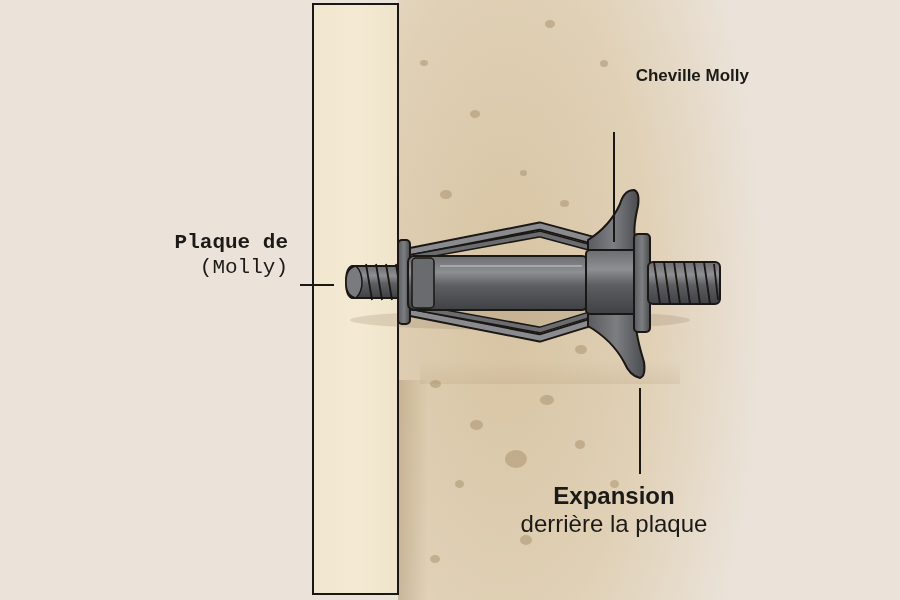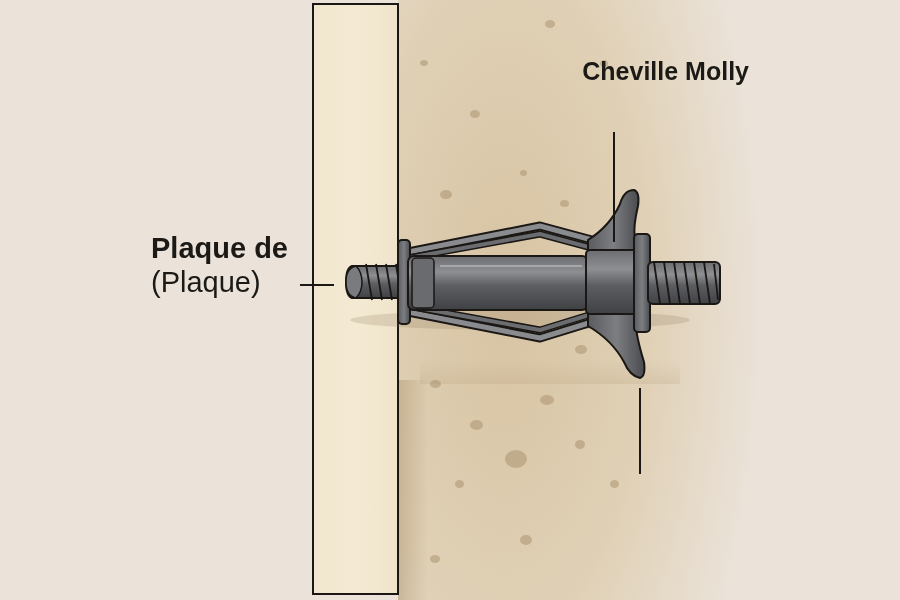--- a/index.html
+++ b/index.html
@@ -30,22 +30,22 @@
 
     
     .board {
       position: absolute; left: 312px; top: 3px; width: 87px; height: 592px;
       background: linear-gradient(90deg, #f1e7cf 0%, #f4ead3 50%, #efe4cb 100%);
       border: 2px solid #1a1714;
     }
 
     .label { position: absolute; line-height: 1.18; }
     .label .b { font-weight: bold; }
-    .lbl-placo { right: 612px; top: 231px; text-align: left; font-size: 29px; }
-    .lbl-molly { left: 457px; top: 57px; text-align: right; font-size: 25px; width: 292px; }
+    .lbl-placo { right: 612px; top: 231px; text-align: right; font-size: 21px; font-family: Liberation Mono, monospace; }
+    .lbl-molly { left: 457px; top: 66px; text-align: right; font-size: 17px; width: 292px; }
     .lbl-exp { left: 500px; top: 482px; text-align: center; font-size: 24px; width: 228px; }
 
     .leader { position: absolute; background: #1a1714; }
 
     svg.anchor { position: absolute; left: 0; top: 0; }
   </style>
 </head>
 <body>
 
 <div class="stage">
@@ -144,21 +144,25 @@
       </g>
     </g>
   </svg>
 
   <div class="leader" style="left:300px;top:284px;width:34px;height:2px;"></div>
   <div class="leader" style="left:613px;top:132px;width:2px;height:110px;"></div>
   <div class="leader" style="left:639px;top:388px;width:2px;height:86px;"></div>
 
   <div class="label lbl-placo">
     <div class="b">Plaque de</div>
-    <div>(Plaque)</div>
+    <div>(Molly)</div>
   </div>
 
   <div class="label lbl-molly">
     <div class="b">Cheville Molly</div>
   </div>
 
+  <div class="label lbl-exp">
+    <div class="b">Expansion</div>
+    <div>derrière la plaque</div>
+  </div>
 
 </div>
 
 </body></html>

